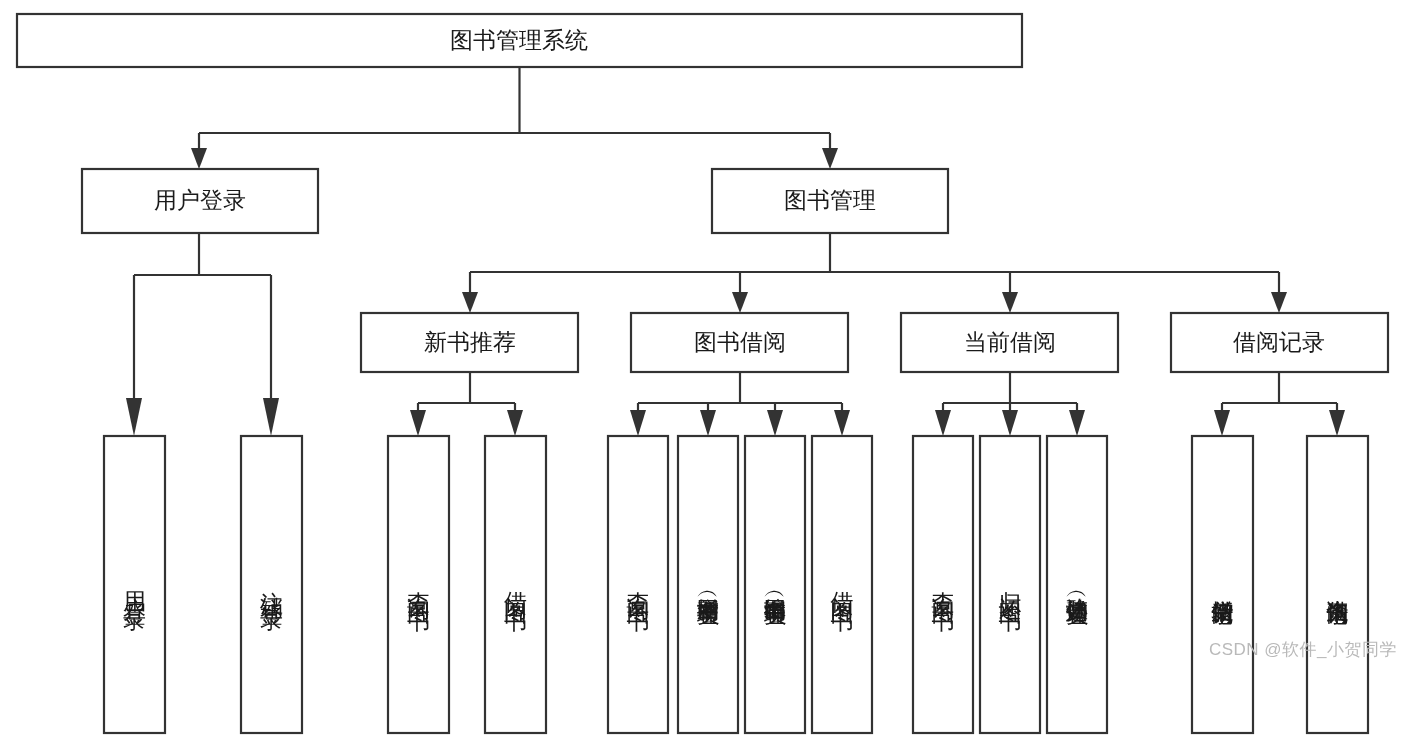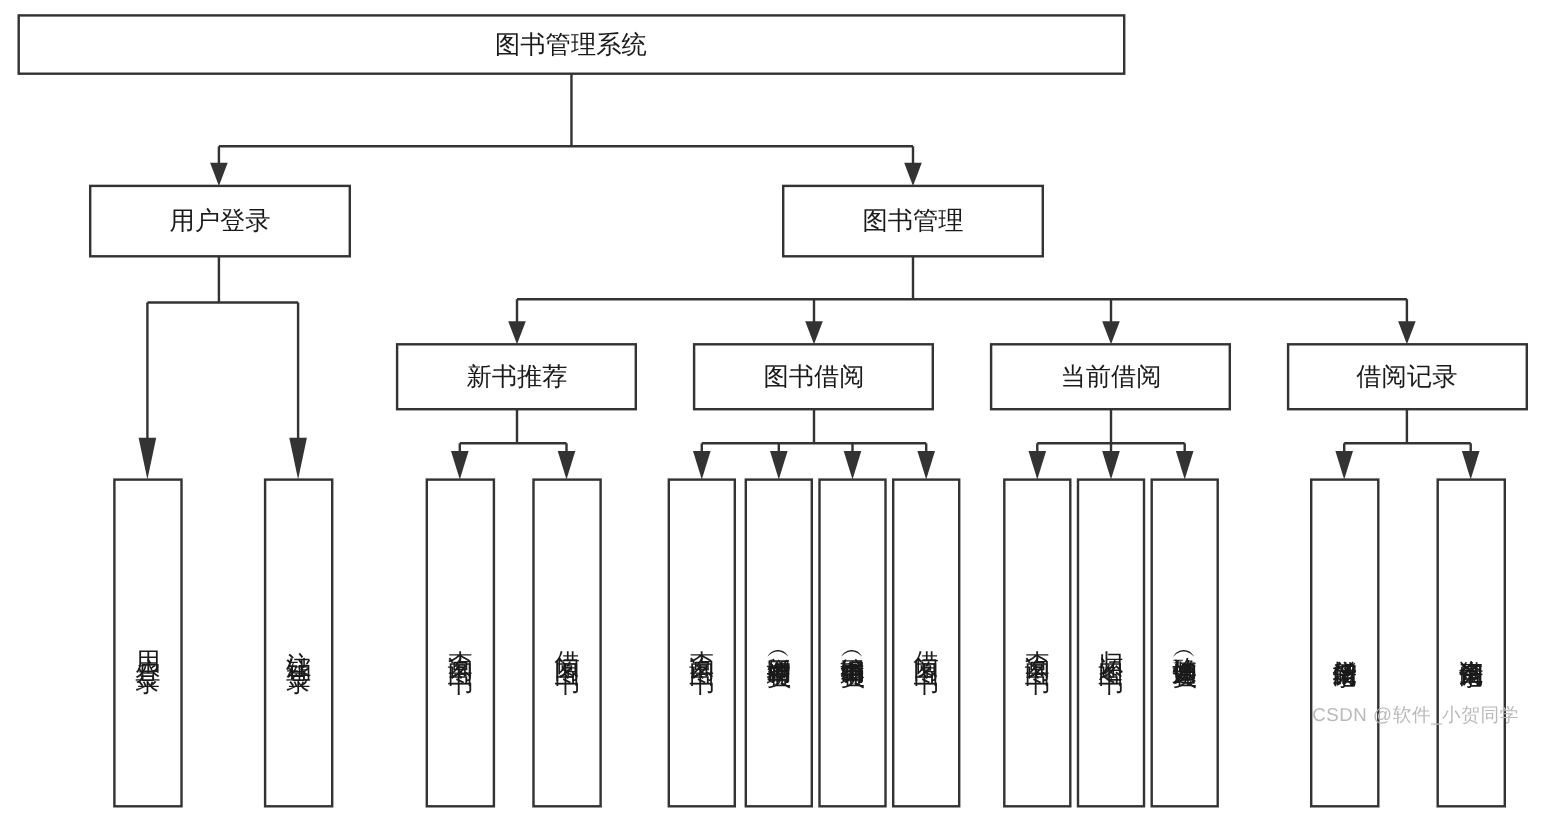--- a/index.html
+++ b/index.html
@@ -66,21 +66,21 @@
     letter-spacing: 6px;
     color: #1a1a1a;
     white-space: nowrap;
   }
   .leaf-label.tight {
     letter-spacing: 1px;
     font-size: 22px;
   }
   .watermark {
     position: absolute;
-    right: 24px;
+    right: 8px;
     bottom: 6px;
     font-family: "Liberation Sans", "DejaVu Sans", sans-serif;
     font-size: 17px;
     color: #b9b9b9;
     letter-spacing: 0.5px;
     white-space: nowrap;
   }
 </style>
 </head>
 <body>

